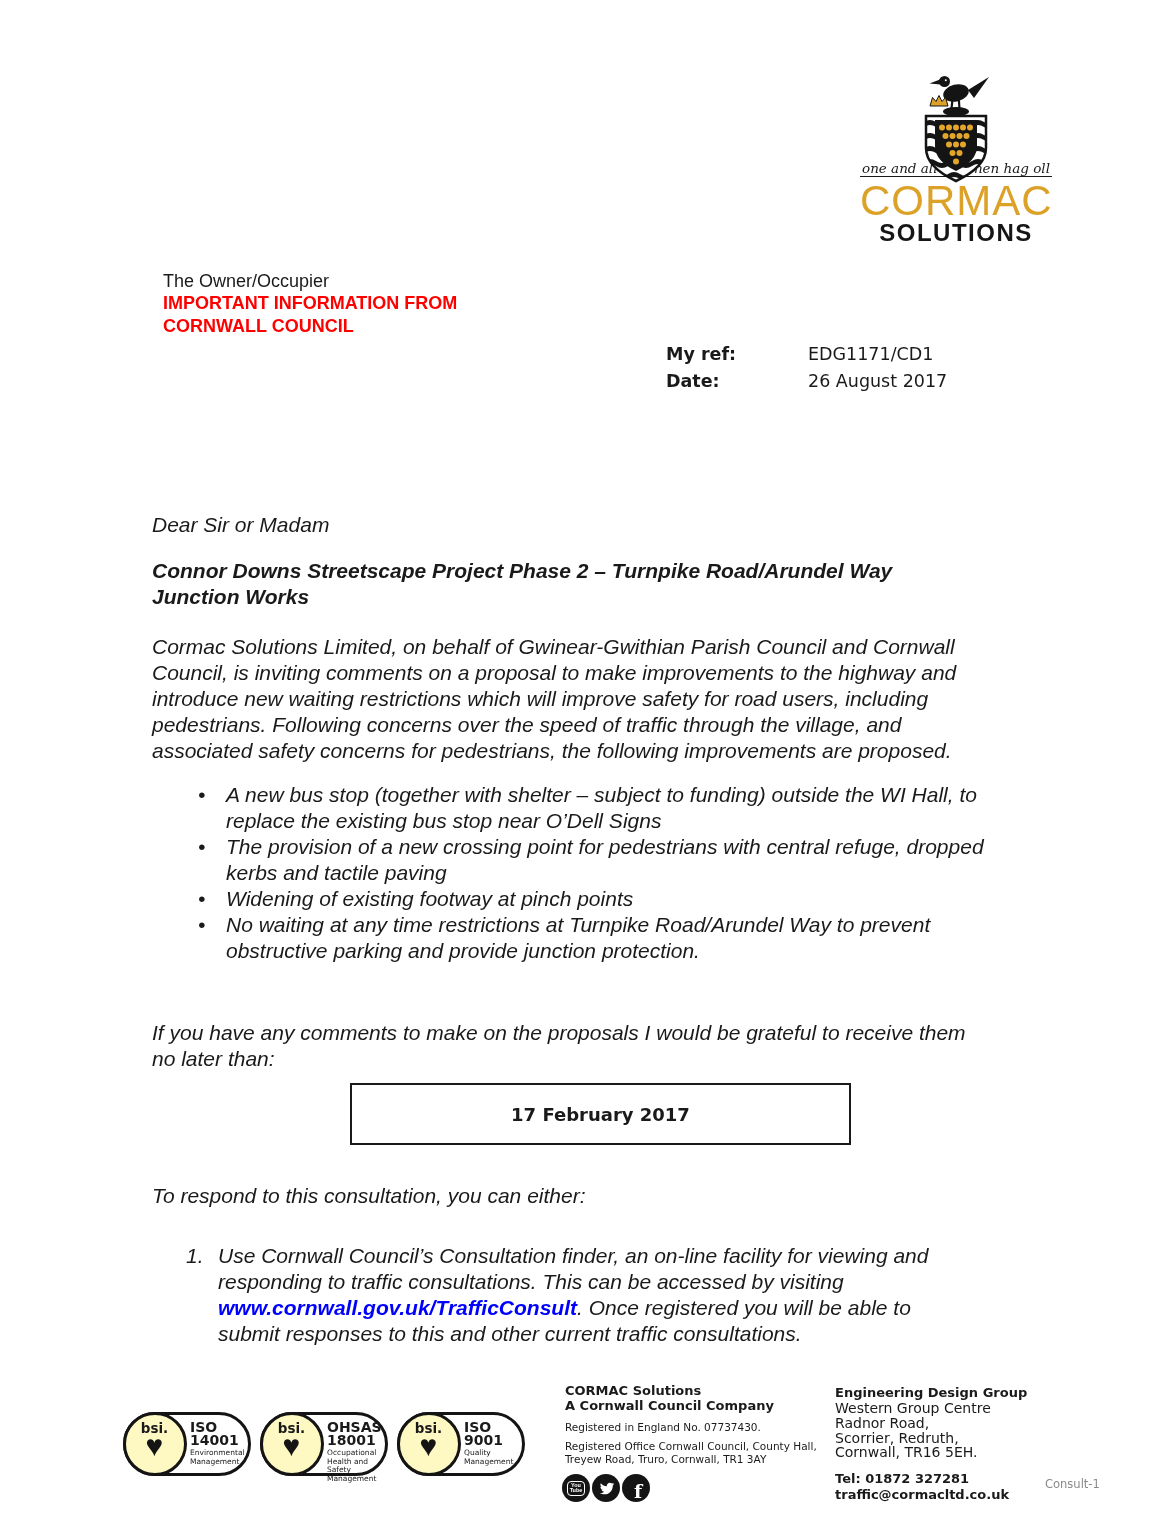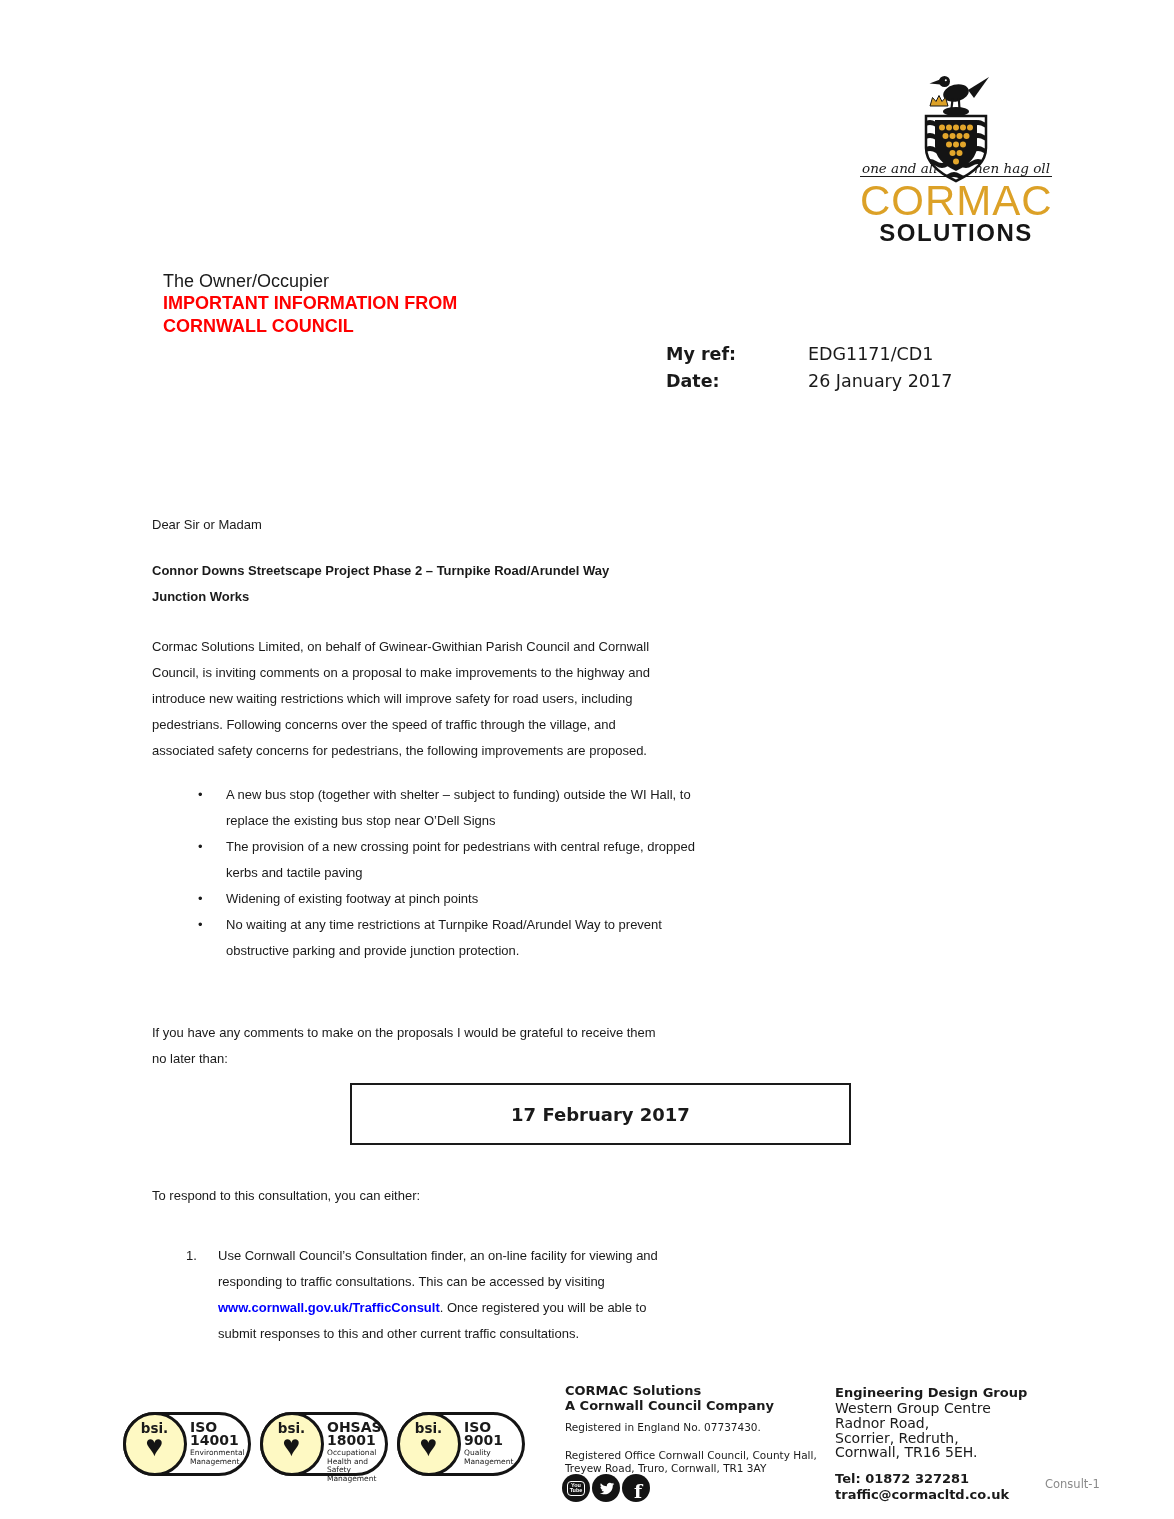--- a/index.html
+++ b/index.html
@@ -26,21 +26,21 @@
   
   .recipient { position:absolute; left:163px; top:270px; font-size:18px; line-height:22px; }
   .notice { position:absolute; left:163px; top:292px; font-size:18px; line-height:22.5px;
             font-weight:bold; color:#FF0000; }
   .ref-block { position:absolute; left:666px; top:341px; font-family:"DejaVu Sans", sans-serif;
                font-size:17.5px; line-height:27px; }
   .ref-row { display:flex; }
   .ref-label { font-weight:bold; width:142px; }
 
   
-  .body-text { font-size:13px; line-height:26px; }
+  .body-text { font-size:21px; line-height:26px;font-style:italic; }
   .salutation { position:absolute; left:152px; top:512px; }
   .subject { position:absolute; left:152px; top:558px; font-weight:bold; line-height:25.5px; }
   .intro { position:absolute; left:152px; top:634px; width:900px; }
   .bullets { position:absolute; left:198px; top:782px; width:860px; }
   .bullet-row { display:flex; }
   .bullet-dot { width:28px; flex:0 0 28px; }
   .drawing-note { position:absolute; left:152px; top:972px; }
   .comments-request { position:absolute; left:152px; top:1020px; width:900px; }
   .deadline-box { position:absolute; left:350px; top:1083px; width:501px; height:62px;
                   border:2px solid #1a1a1a; display:flex; align-items:center; justify-content:center;
@@ -61,21 +61,21 @@
   .badge-heart { font-size:30px; line-height:24px; margin-top:-1px; color:#141414; }
   .badge-text { position:absolute; left:64px; top:6px; width:60px;
            font-family:"DejaVu Sans", sans-serif; }
   .badge-standard { font-size:14px; line-height:12.5px; font-weight:700; }
   .badge-desc { font-size:7.5px; line-height:8.6px; margin-top:3px; }
 
   .company { position:absolute; left:565px; top:1383px; width:268px;
              font-family:"DejaVu Sans", sans-serif; }
   .company-name { font-size:13px; line-height:15px; font-weight:bold; }
   .company-reg { font-size:10.5px; margin-top:8px; }
-  .company-office { font-size:10.5px; line-height:12.5px; margin-top:16px; }
+  .company-office { font-size:10.5px; line-height:12.5px; margin-top:7px; }
   .social { position:absolute; left:562px; top:1474px; display:flex; gap:2px; }
   .social-icon { width:28px; height:28px; border-radius:50%; background:#141414; color:#fff;
              display:flex; align-items:center; justify-content:center; overflow:hidden; }
   .yt-box { border:1.2px solid #fff; border-radius:4px; padding:1px 2px; text-align:center;
              font-size:5.5px; line-height:5.5px; font-weight:bold; }
   .fb-glyph { font-family:"DejaVu Serif", serif; font-weight:bold; font-size:19px;
              margin-top:6px; margin-left:4px; }
 
   .contact { position:absolute; left:835px; top:1385px; font-family:"DejaVu Sans", sans-serif; }
   .contact-title { font-size:13px; font-weight:bold; line-height:16px; }
@@ -146,21 +146,21 @@
   <div class="notice pre">IMPORTANT INFORMATION FROM
 CORNWALL COUNCIL</div>
 
   <div class="ref-block">
     <div class="ref-row">
       <span class="ref-label">My ref:</span>
       <span class="ref-value">EDG1171/CD1</span>
     </div>
     <div class="ref-row">
       <span class="ref-label">Date:</span>
-      <span class="ref-value">26 January 2017</span>
+      <span class="ref-value">26 August 2017</span>
     </div>
   </div>
 
   <div class="salutation body-text">Dear Sir or Madam</div>
   <div class="subject body-text pre">Connor Downs Streetscape Project Phase 2 – Turnpike Road/Arundel Way
 Junction Works</div>
   <div class="intro body-text pre">Cormac Solutions Limited, on behalf of Gwinear-Gwithian Parish Council and Cornwall
 Council, is inviting comments on a proposal to make improvements to the highway and
 introduce new waiting restrictions which will improve safety for road users, including
 pedestrians.  Following concerns over the speed of traffic through the village, and

